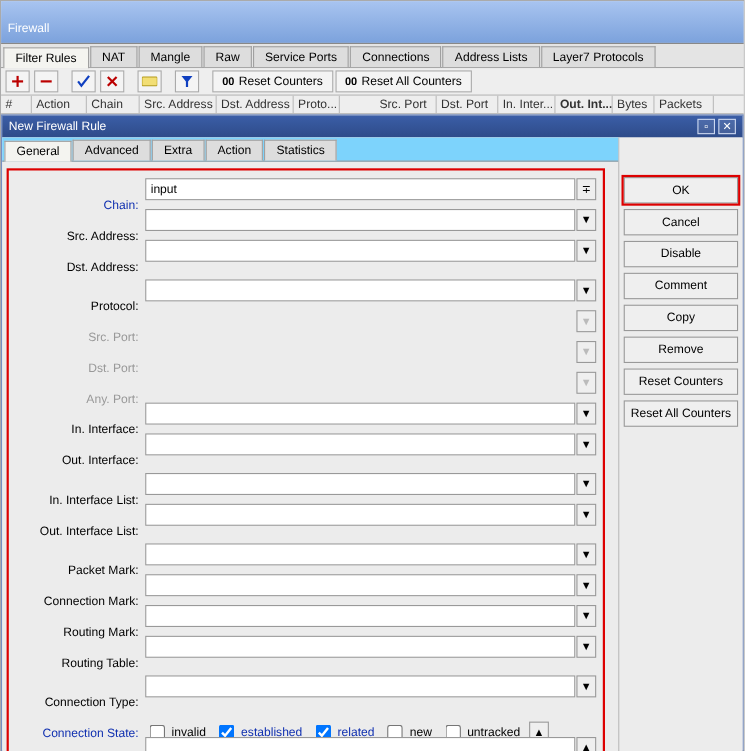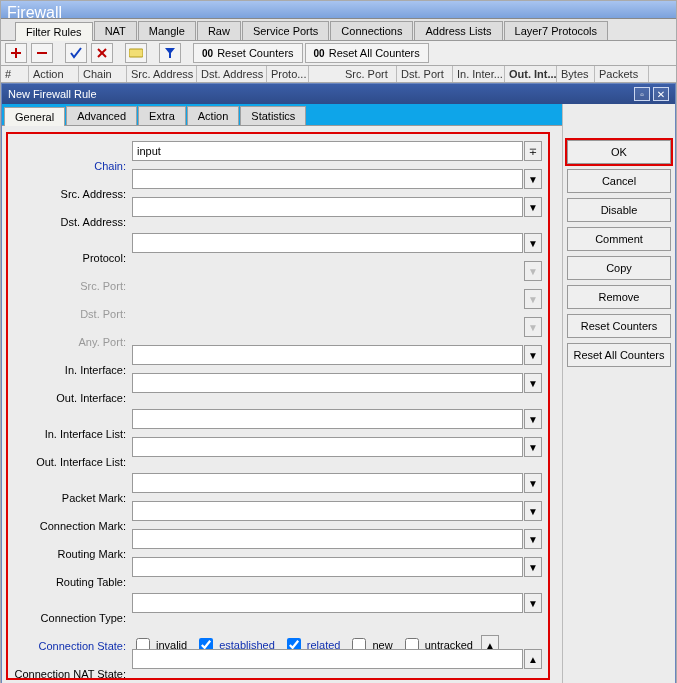--- a/index.html
+++ b/index.html
@@ -1,36 +1,36 @@
 <!DOCTYPE html>
 <html><head>
 <meta charset="utf-8">
 <style>
   * { box-sizing: border-box; font-family: "Segoe UI", Tahoma, sans-serif; font-size: 11px; }
   body { margin: 0; background: #e0e0e0; width: 677px; height: 683px; overflow: hidden; }
   .window { background: #ececec; border: 1px solid #aaa; width: 677px; height: 683px; display: flex; flex-direction: column; }
-  .titlebar { background: linear-gradient(#a8c4f0,#7ca2dc); color: #fff; font-size: 16px; padding: 3px 6px; height: 18px; border-bottom: 1px solid #888; }
-  .tabs { display: flex; align-items: flex-end; background: #e4e4e4; padding: 2px 2px 0 14px; border-bottom: 1px solid #999; gap:0; height: 24px;}
+  .titlebar { background: linear-gradient(#a8c4f0,#7ca2dc); color: #fff; font-size: 11px; padding: 19px 6px; height: 18px; border-bottom: 1px solid #888; }
+  .tabs { display: flex; align-items: flex-end; background: #e4e4e4; padding: 2px 2px 0 2px; border-bottom: 1px solid #999; gap:0; height: 24px;}
   .tab { padding: 3px 10px; border: 1px solid #a0a0a0; border-bottom:none; background: #ddd; cursor: pointer; margin-right:1px; }
   .tab.active { background: #f4f4f0; position: relative; top:1px; }
   .toolbar { display: flex; align-items: center; background: #eee; border-bottom:1px solid #aaa; padding:2px 4px; gap:2px; height:28px;}
   .tbtn { width:22px; height:20px; border:1px solid #aaa; background:#f4f4f4; display:flex; align-items:center; justify-content:center; cursor:pointer; margin-right:2px;}
   .tbsep { width:6px; }
   .toolbar .textbtn { height:20px; border:1px solid #aaa; background:#f4f4f4; display:flex; align-items:center; padding:0 8px; cursor:pointer; }
   .toolbar .oo { font-weight:bold; font-size:10px; margin-right:4px; }
   .gridhead { display:flex; background:#eee; border-bottom:1px solid #aaa; height:20px; }
   .gridhead div { border-right:1px solid #bbb; padding:2px 4px; white-space:nowrap; overflow:hidden; color:#333; }
   .dialog { border:1px solid #6a86bf; margin:0; display:flex; flex-direction:column; flex:1; }
   .dlg-title { background: linear-gradient(#3b5ea7,#2e4b89); color:#fff; padding:3px 6px; display:flex; align-items:center; justify-content:space-between; height:20px;}
   .dlg-title .winbtns { display:flex; gap:3px; }
   .dlg-title .wb { width:16px; height:14px; border:1px solid #cbd7f0; display:flex; align-items:center; justify-content:center; color:#fff; font-size:10px; cursor:pointer; background:rgba(255,255,255,0.1);}
   .dlg-body { display:flex; flex:1; background:#ececec; }
   .dlg-left { flex:1; display:flex; flex-direction:column; border-right:1px solid #bbb; }
   .dlg-right { width:112px; padding:4px; display:flex; flex-direction:column; gap:5px; }
-  .dlg-tabs { display:flex; padding:2px 2px 0 2px; background:#0ea5e9; border-bottom:1px solid #999; }
+  .dlg-tabs { display:flex; padding:2px 2px 0 2px; background:#7dd3fc; border-bottom:1px solid #999; }
   .form-area { flex:1; overflow:auto; padding:6px 12px 6px 4px; }
   .redbox { border:2px solid #d00; padding:6px 6px 2px 6px; }
   .form-row { display:flex; align-items:center; margin-bottom:6px; height:22px; }
   .form-row.gap { margin-top:14px; }
   .flabel { width:118px; text-align:right; padding-right:6px; color:#000;margin-top:30px; }
   .flabel.blue { color:#1030b0; }
   .flabel.disabled { color:#999; }
   .finput { flex:1; display:flex; align-items:center; gap:1px; }
   .txt { flex:1; height:20px; border:1px solid #999; background:#fff; padding:0 4px; font-size:11px; }
   .arrowbtn { width:18px; height:20px; border:1px solid #999; background:#efefef; display:flex; align-items:center; justify-content:center; cursor:pointer; font-size:10px; }

